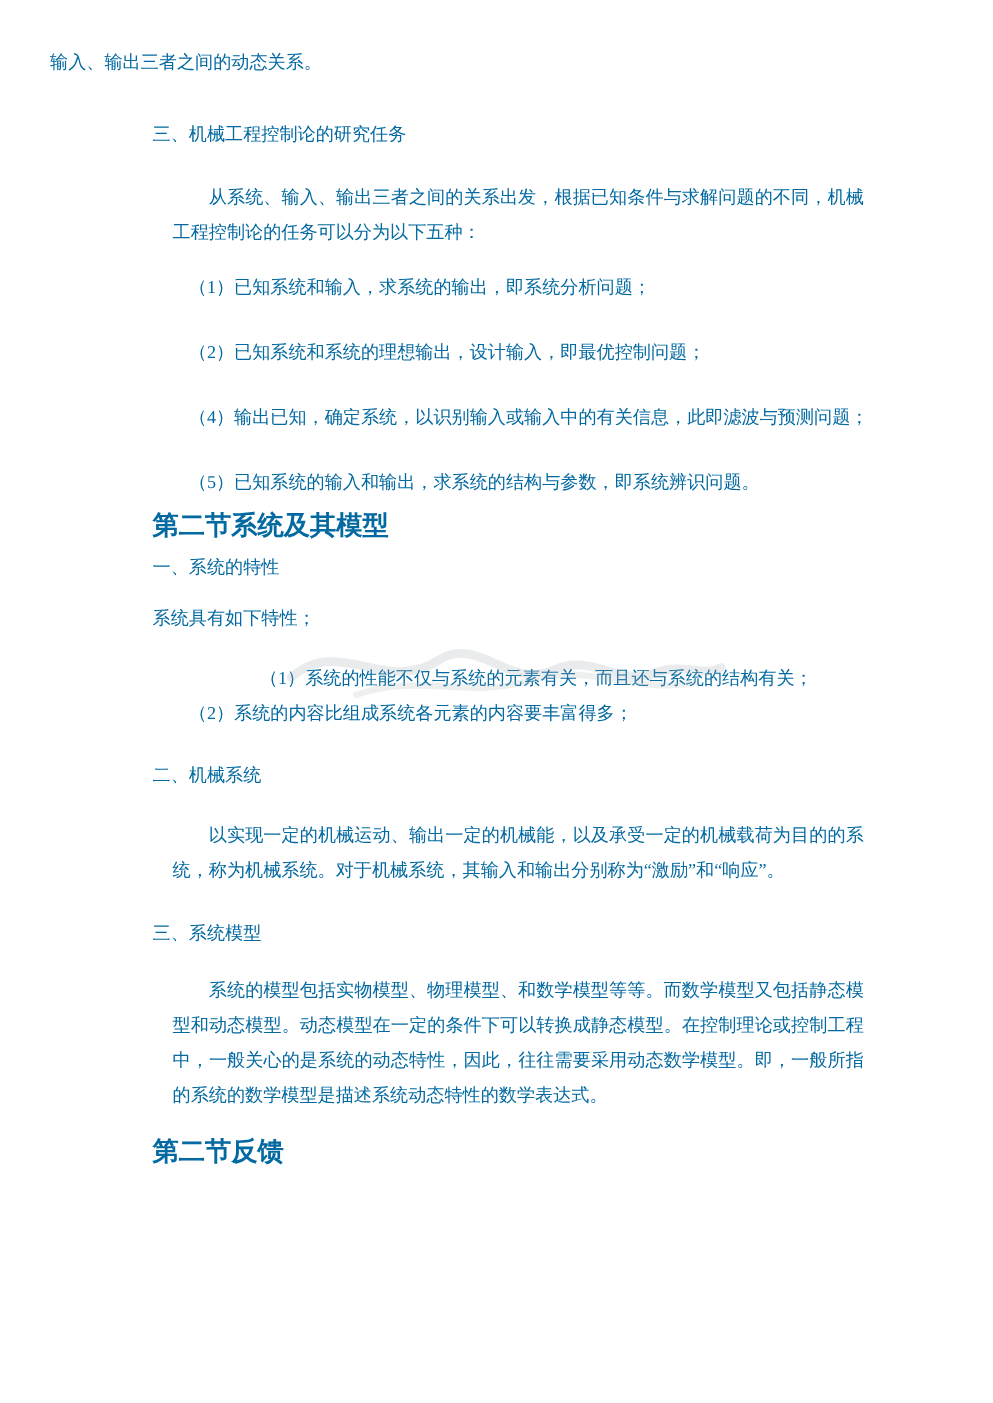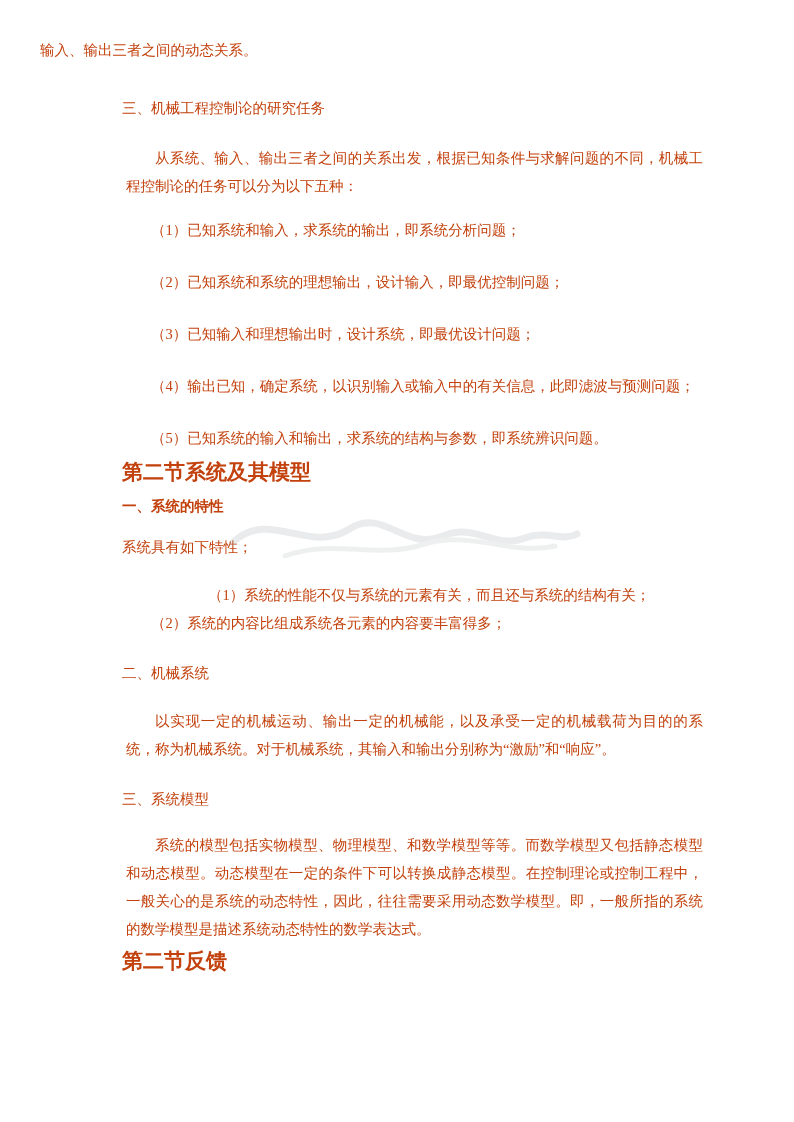--- a/index.html
+++ b/index.html
@@ -6,21 +6,21 @@
     margin: 0;
     padding: 0;
     background: #ffffff;
   }
   .page {
     position: relative;
     width: 794px;
     height: 1122px;
     margin: 0 auto;
     background: #ffffff;
-    color: #c2410c;
+    color: #0369a1;
     font-family: "Liberation Serif", "DejaVu Serif", serif;
     font-size: 14.5px;
     line-height: 28px;
     box-sizing: border-box;
     padding: 36px 87px 0 40px;
     overflow: hidden;
   }
   .leading-line {
     margin: 0;
     text-align: left;
@@ -28,21 +28,21 @@
   .content {
     margin-left: 82px;
     width: 585px;
   }
   .heading {
     margin: 0;
     font-size: 14.5px;
     font-weight: normal;
   }
   .para {
-    margin: 4px;
+    margin: 16px;
     text-indent: 2em;
     text-align: justify;
   }
   .plain {
     margin: 0;
     text-indent: 0;
     text-align: justify;
   }
   .item {
     margin: 0;
@@ -54,21 +54,21 @@
     text-align: left;
     font-weight: bold;
     font-size: 21px;
   }
   
   .h-research   { margin-top: 30px; }
   .p-intro      { margin-top: 22px; }
   .i-t1         { margin-top: 16px; }
   .i-t2, .i-t3, .i-t4, .i-t5 { margin-top: 24px; }
   .t-system     { margin-top: 6px; }
-  .h-char       { margin-top: 6px; font-weight: bold; }
+  .h-char       { margin-top: 6px; }
   .lead-char    { margin-top: 13px; }
   .i-c1         { margin-top: 20px; text-align: center; }
   .i-c2         { }
   .i-c3         { margin-top: 14px; }
   .h-mech       { margin-top: 22px; }
   .p-mech       { margin-top: 20px; }
   .h-model      { margin-top: 22px; }
   .p-model      { margin-top: 18px; }
   .t-feedback   { }
   .watermark {
@@ -90,21 +90,20 @@
   <p class="leading-line">输入、输出三者之间的动态关系。</p>
 
   <div class="content">
 
     <h3 class="heading h-research">三、机械工程控制论的研究任务</h3>
 
     <p class="para p-intro">从系统、输入、输出三者之间的关系出发，根据已知条件与求解问题的不同，机械工程控制论的任务可以分为以下五种：</p>
 
     <p class="item i-t1">（1）已知系统和输入，求系统的输出，即系统分析问题；</p>
     <p class="item i-t2">（2）已知系统和系统的理想输出，设计输入，即最优控制问题；</p>
-    <p class="item i-t3">（3）已知输入和理想输出时，设计系统，即最优设计问题；</p>
     <p class="item i-t4">（4）输出已知，确定系统，以识别输入或输入中的有关信息，此即滤波与预测问题；</p>
     <p class="item i-t5">（5）已知系统的输入和输出，求系统的结构与参数，即系统辨识问题。</p>
 
     <h2 class="section-title t-system">第二节系统及其模型</h2>
 
     <h3 class="heading h-char">一、系统的特性</h3>
 
     <p class="plain lead-char">系统具有如下特性；</p>
 
     <p class="item i-c1">（1）系统的性能不仅与系统的元素有关，而且还与系统的结构有关；</p>

